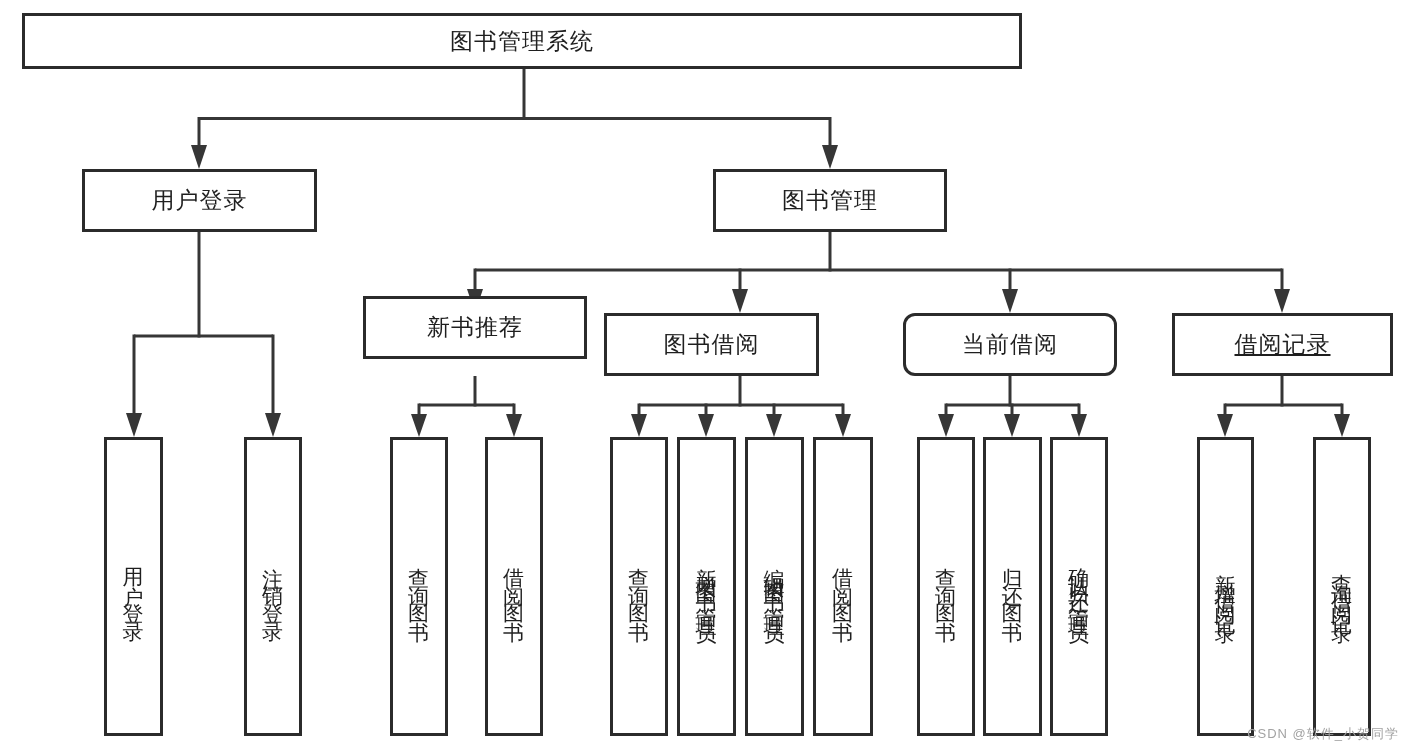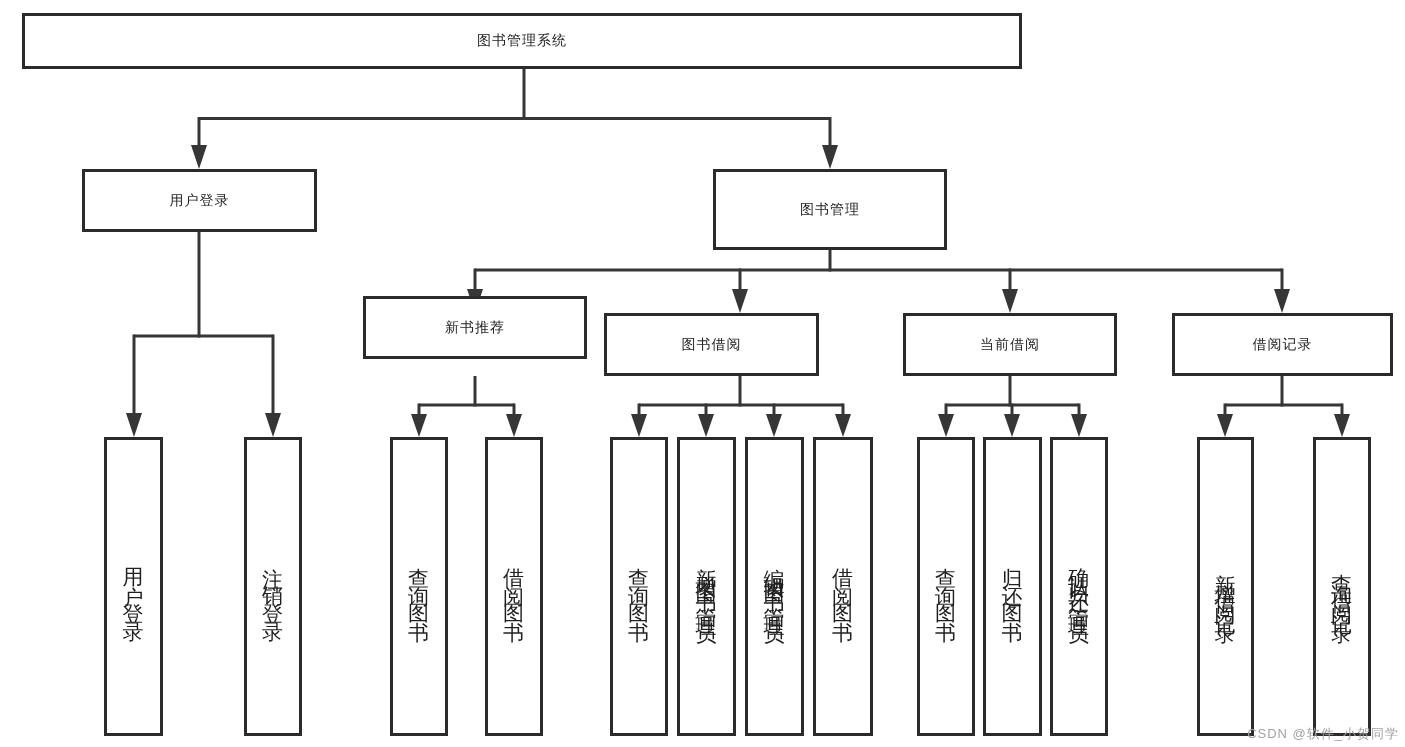--- a/index.html
+++ b/index.html
@@ -23,21 +23,21 @@
   svg.connectors line{stroke:var(--line-color);stroke-width:3;}
   svg.connectors polygon{fill:var(--line-color);stroke:none;}
   .node{
     position:absolute;
     background:var(--fill-color);
     border:3px solid var(--border-color);
     display:flex;align-items:center;justify-content:center;
     color:var(--text-color);
     z-index:1;
   }
-  .node.hbox{font-size:14px;letter-spacing:1px;}
+  .node.hbox{font-size:23px;letter-spacing:1px;}
   .node.vbox{top:437px;height:299px;font-size:21px;}
   .vtext{
     writing-mode:vertical-rl;
     text-orientation:mixed;
     white-space:nowrap;
     line-height:1;
   }
   .sp-wide   .vtext{letter-spacing:18px;}
   .sp-mid    .vtext{letter-spacing:10px;}
   .sp-narrow .vtext{letter-spacing:8px;}
@@ -116,34 +116,34 @@
       <polygon points="1334,414 1350,414 1342,437"></polygon>
   </svg>
 
   <div class="node hbox" style="left:22px;top:13px;width:1000px;height:56px;">
     <span>图书管理系统</span>
   </div>
 
   <div class="node hbox" style="left:82px;top:169px;width:235px;height:63px;">
     <span>用户登录</span>
   </div>
-  <div class="node hbox" style="left:713px;top:169px;width:234px;height:81px;">
+  <div class="node hbox" style="left:713px;top:169px;width:234px;height:63px;">
     <span>图书管理</span>
   </div>
 
   <div class="node hbox" style="left:363px;top:296px;width:224px;height:63px;">
     <span>新书推荐</span>
   </div>
   <div class="node hbox" style="left:604px;top:313px;width:215px;height:63px;">
     <span>图书借阅</span>
   </div>
-  <div class="node hbox" style="left:903px;top:313px;width:214px;height:63px;">
+  <div class="node hbox" style="left:903px;top:313px;width:214px;height:63px;border-radius:12px;">
     <span>当前借阅</span>
   </div>
-  <div class="node hbox" style="left:1172px;top:313px;width:221px;height:63px;">
+  <div class="node hbox" style="left:1172px;top:313px;width:221px;height:63px;text-decoration:underline;">
     <span>借阅记录</span>
   </div>
 
   <div class="node vbox sp-wide" style="left:104px;width:59px;">
     <span class="vtext">用户登录</span>
   </div>
   <div class="node vbox sp-wide" style="left:244px;width:58px;">
     <span class="vtext">注销登录</span>
   </div>
   <div class="node vbox sp-wide" style="left:390px;width:58px;">

